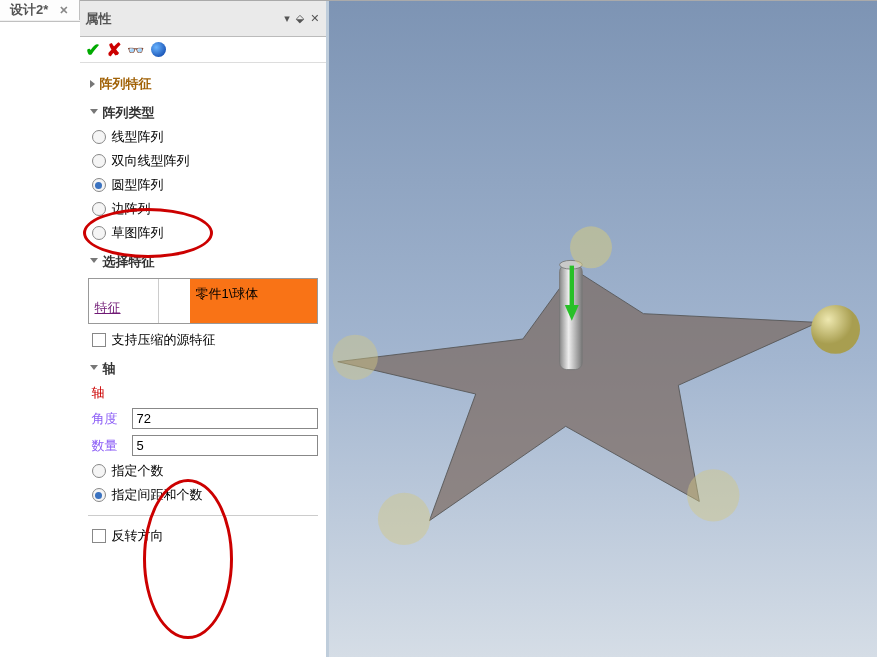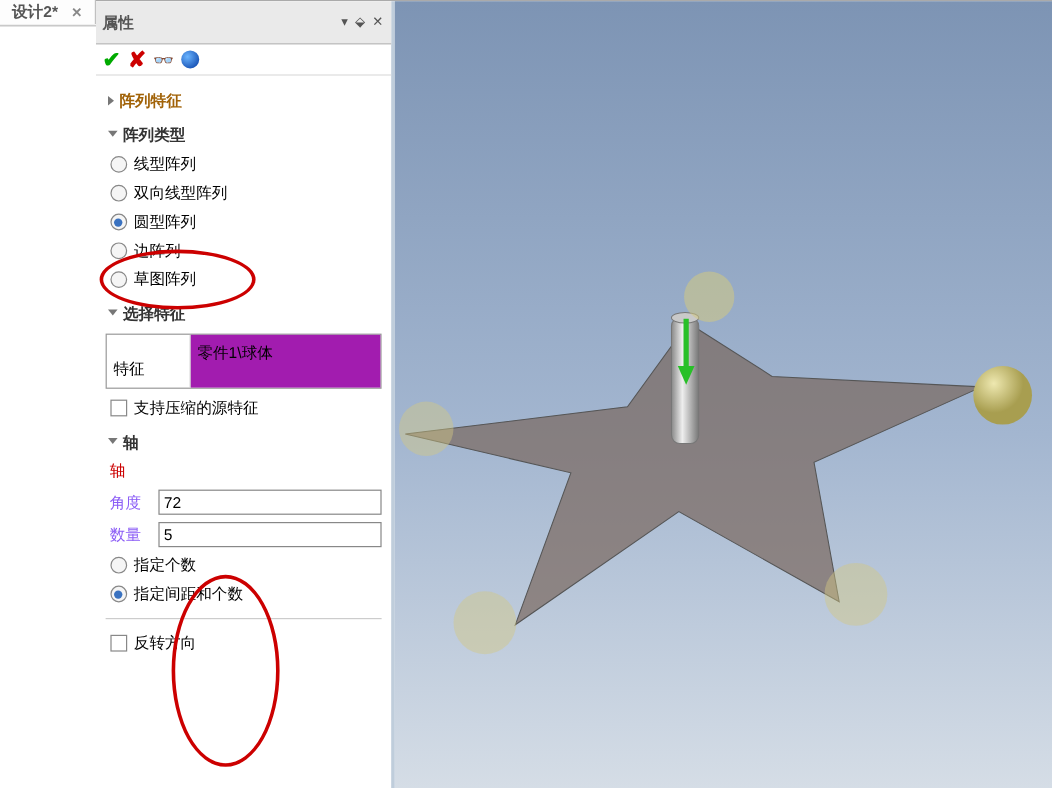--- a/index.html
+++ b/index.html
@@ -30,22 +30,22 @@
 .sect-header.red { color: #a16207; }
 .tri { display:inline-block; width:0; height:0; border-left:5px solid #777; border-top:4px solid transparent; border-bottom:4px solid transparent; }
 .tri.open { border-left:none; border-top:5px solid #777; border-right:4px solid transparent; border-left:4px solid transparent; }
 
 .opt-row { display: flex; align-items: center; gap: 6px; padding: 3px 2px 3px 6px; }
 .radio { width: 14px; height: 14px; border-radius: 50%; border: 1px solid #888; background: #f5f5f5; display:inline-flex; align-items:center; justify-content:center; }
 .radio.sel::after { content:""; width: 7px; height:7px; border-radius:50%; background:#3a72c0; }
 .checkbox { width: 14px; height: 14px; border: 1px solid #888; background: #fff; display:inline-block; }
 
 .feature-box { border: 1px solid #999; margin: 4px 2px; display: flex; }
-.feature-label { width: 70px; padding: 20px 6px 6px 6px; color:#000000; border-right:1px solid #ccc; }
-.feature-val { flex:1; padding: 6px; background:#a21caf; }
+.feature-label { width: 70px; padding: 20px 6px 6px 6px; color:#701a75; border-right:1px solid #ccc;text-decoration:underline; }
+.feature-val { flex:1; padding: 6px; background:#f97316;margin-left:31px; }
 
 .field-row { display:flex; align-items:center; gap:4px; padding:3px 2px 3px 6px; }
 .field-label { width:58px; color:#8b5cf6; }
 .field-label.red { color:#c00; }
 .field-input { flex:1; border:1px solid #888; padding:2px 4px; background:#fff; }
 
 .sep { height:1px; background:#ccc; margin:8px 2px; }
 
 .viewport { flex: 1; position: relative; background: linear-gradient(#7d94b4 0%, #a3b6d0 55%, #d5dde6 100%); overflow:hidden; }
 .canvas { position:absolute; inset:0; }

